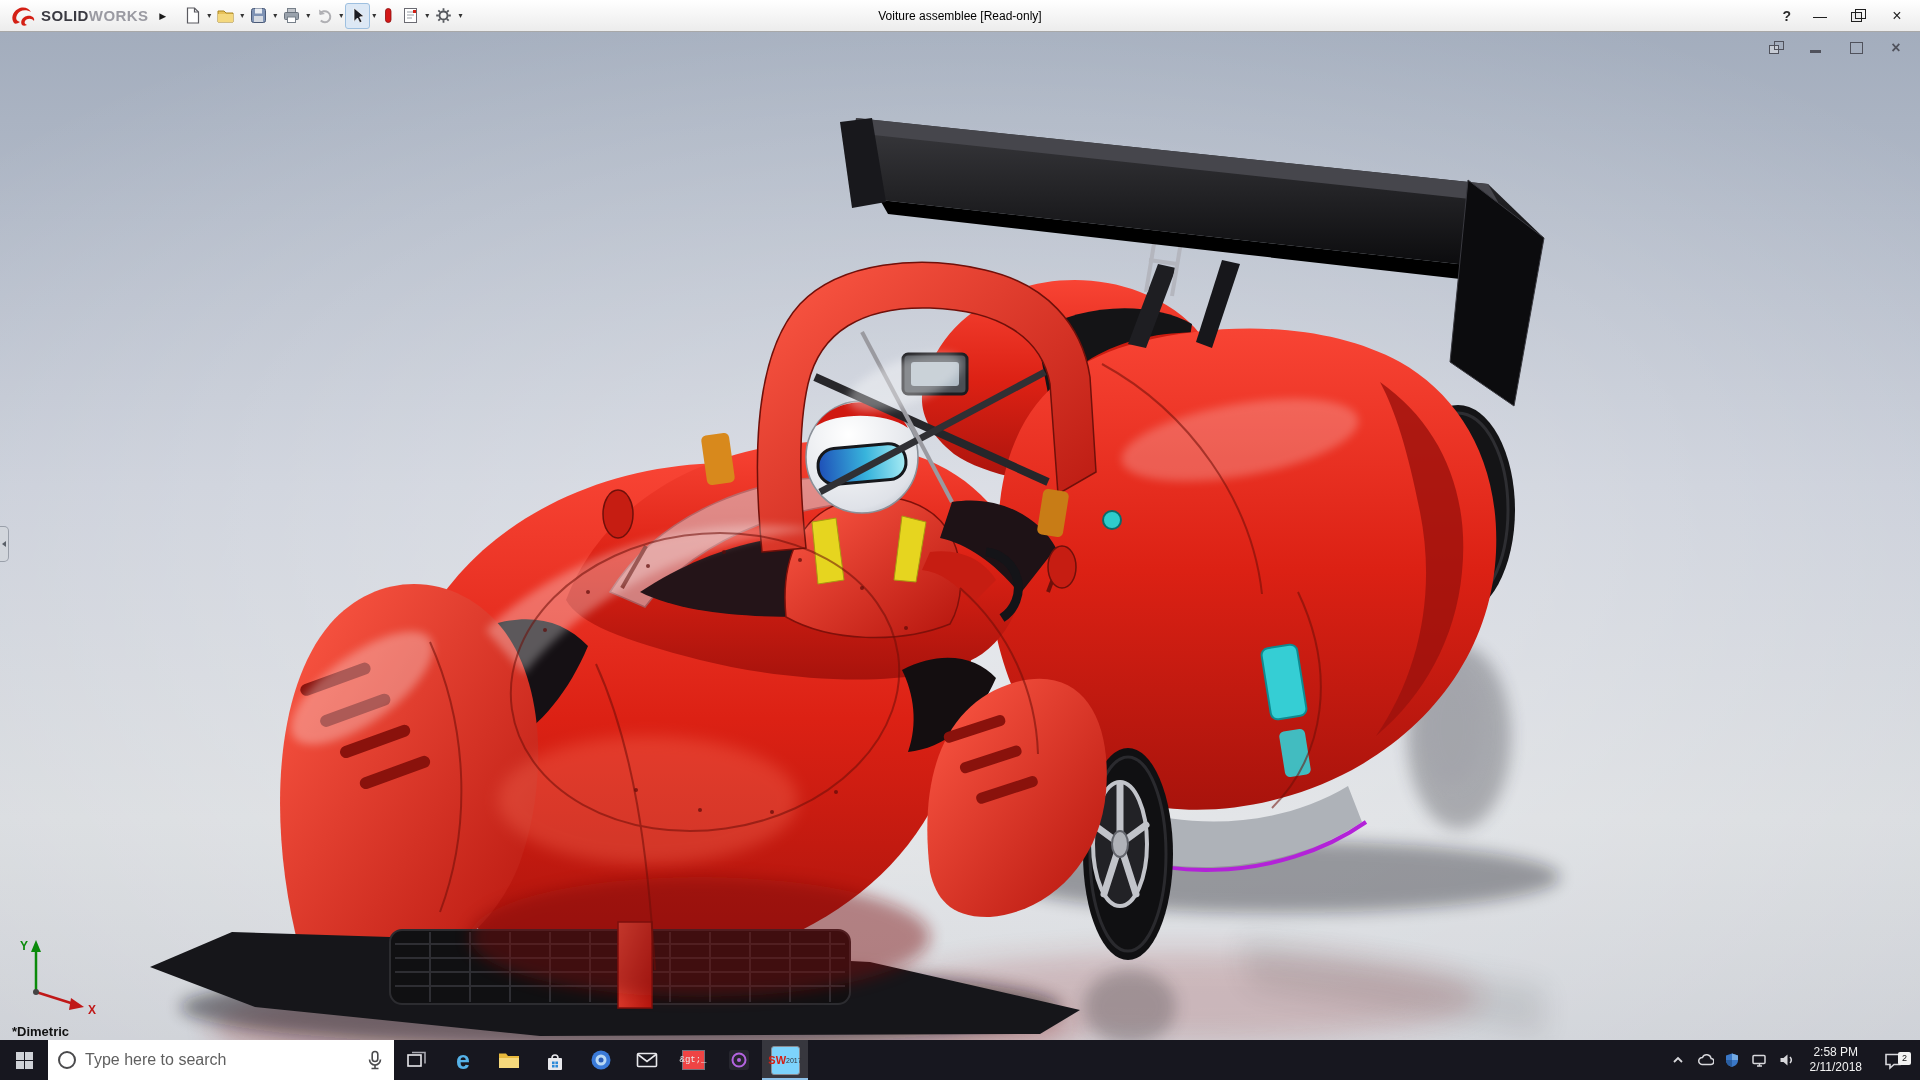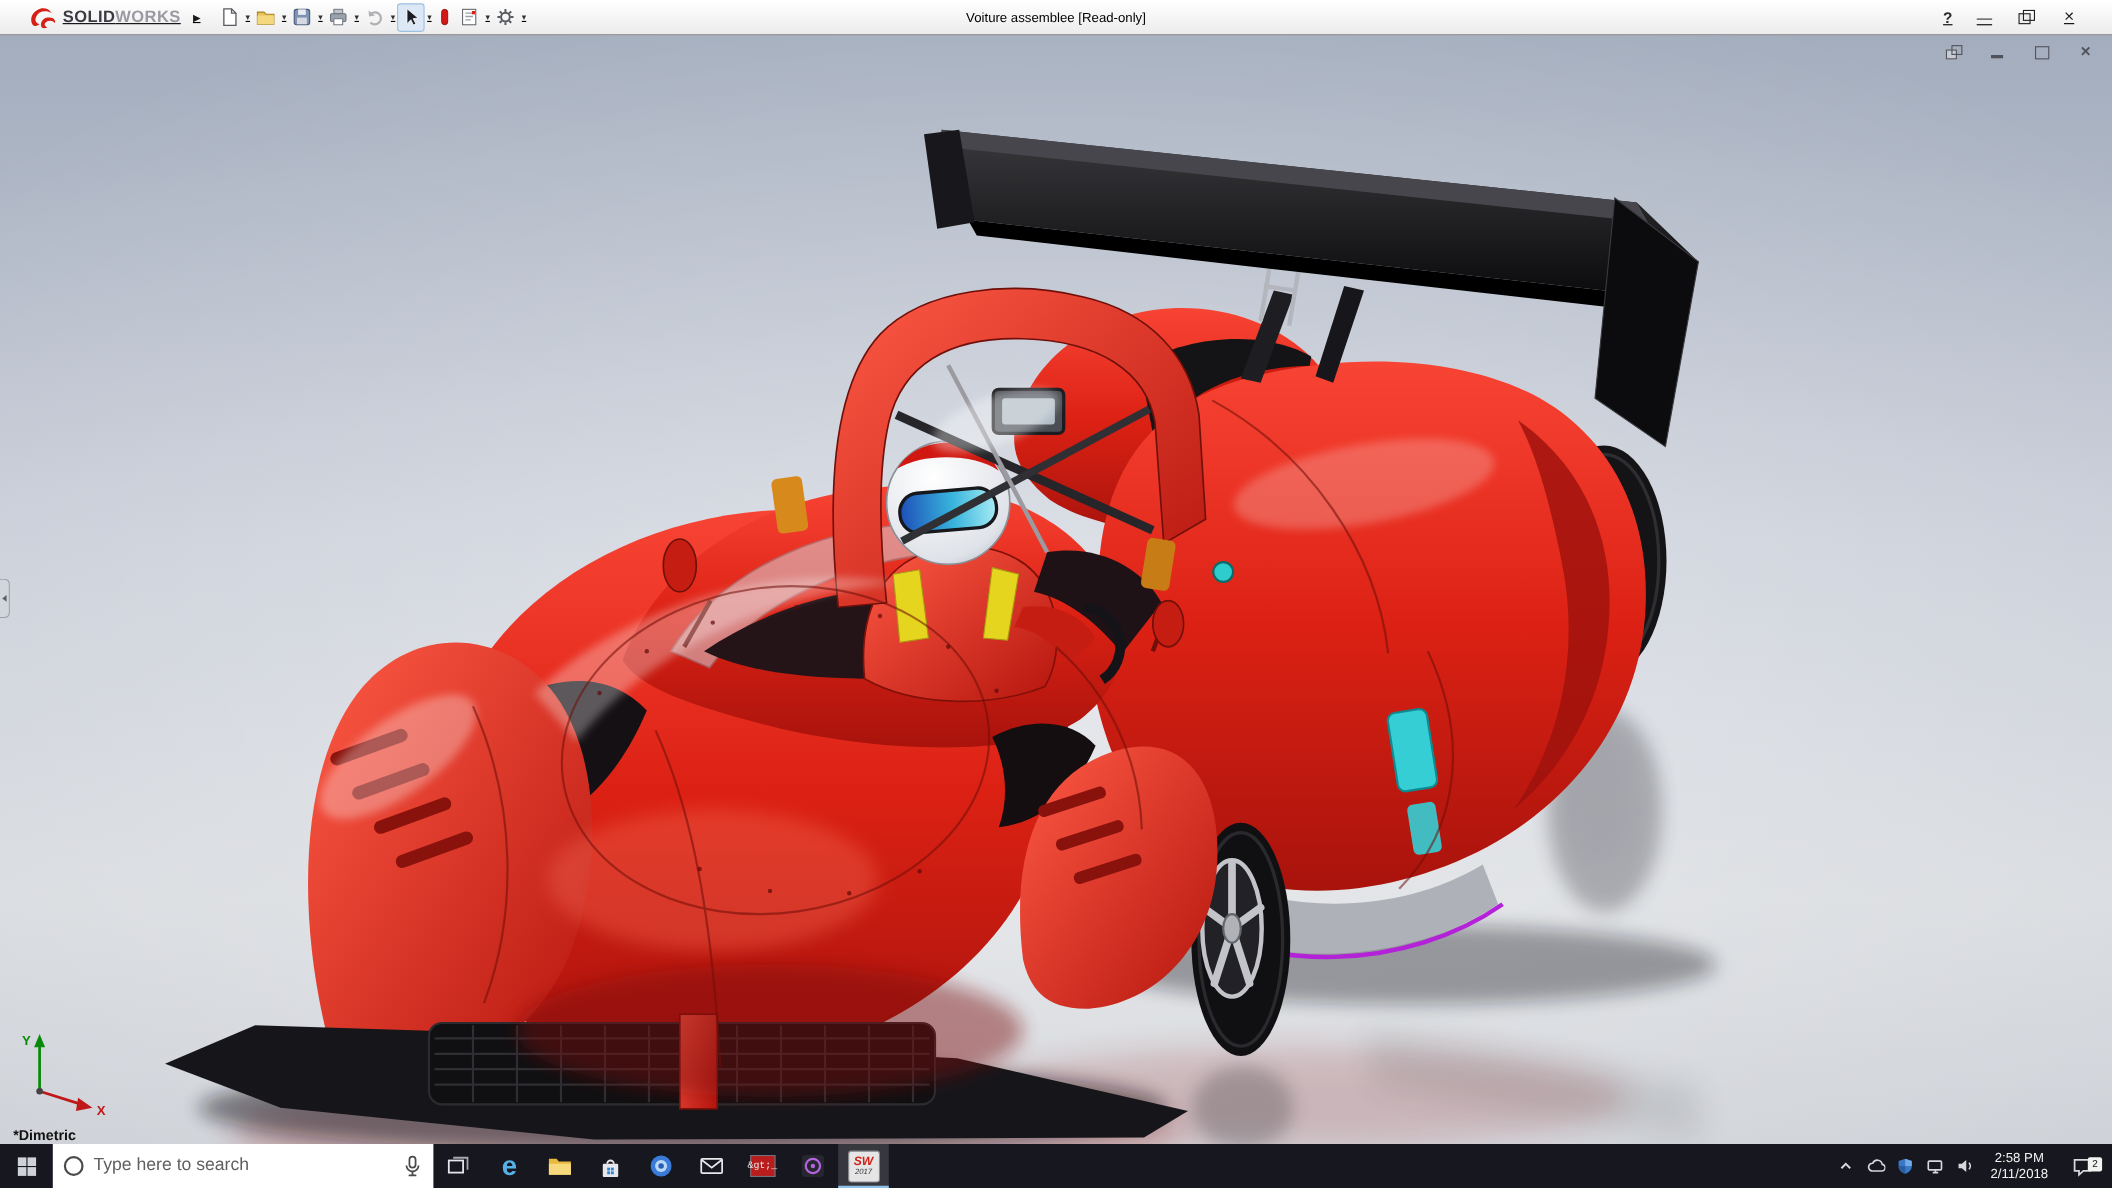--- a/index.html
+++ b/index.html
@@ -2,21 +2,21 @@
 <html><head>
 <meta charset="utf-8">
 <style>
   * { margin:0; padding:0; box-sizing:border-box; }
   html,body { width:1920px; height:1080px; overflow:hidden; }
   body { font-family:"Liberation Sans", sans-serif; background:#000; }
   .screen { position:relative; width:1920px; height:1080px; overflow:hidden; }
 
   
   .titlebar { height:32px; background:linear-gradient(#ffffff,#ececec); border-bottom:1px solid #a8a8a8;
-              display:flex; align-items:center; padding:0 22px; position:relative; z-index:6;text-decoration:underline; }
+              display:flex; align-items:center; padding:0 6px; position:relative; z-index:6; }
   .brand { display:flex; align-items:center; gap:5px; padding-left:4px; }
   .brand-text { font-size:15px; font-weight:bold; letter-spacing:.4px; }
   .brand-solid { color:#3a3a42; }
   .brand-works { color:#9a9aa2; }
   .flyout { font-size:9px; color:#1a1a1a; margin-left:6px; }
   .tb-group { display:flex; align-items:center; margin-left:14px; }
   .tb-btn { height:26px; display:flex; align-items:center; padding:0 2px; border-radius:3px; border:1px solid transparent; }
   .tb-btn.active { background:#dce8f5; border:1px solid #9ec0e0; }
   .dd { font-size:8px; color:#333; padding:0 2px; }
   .window-title { position:absolute; left:50%; top:50%; transform:translate(-50%,-50%); font-size:12px; color:#000; white-space:nowrap; }
@@ -48,24 +48,24 @@
   .taskbar { height:40px; background:#17171f; display:flex; align-items:stretch; position:relative; z-index:6; }
   .start-btn { width:48px; display:flex; align-items:center; justify-content:center; }
   .search { width:346px; background:#ffffff; display:flex; align-items:center; padding:0 10px; gap:9px; }
   .cortana { width:18px; height:18px; border:2px solid #4a4a4c; border-radius:50%; flex:none; }
   .search-text { font-size:16px; color:#5f5f5f; white-space:nowrap; }
   .mic { margin-left:auto; display:flex; }
   .tb-apps { display:flex; }
   .tb-app { width:46px; display:flex; align-items:center; justify-content:center; position:relative; }
   .tb-app.active { background:rgba(255,255,255,.14); box-shadow:inset 0 -2px 0 #8ec1e8; }
   .edge-e { font-size:25px; font-weight:bold; color:#55b2e8; }
-  .term-box { width:23px; height:20px; background:#b91c1c; border:1px solid #71717c; color:#e8e8e8;
+  .term-box { width:23px; height:20px; background:#ef4444; border:1px solid #71717c; color:#e8e8e8;
               font-family:"Liberation Mono", monospace; font-size:9px; display:flex; align-items:center; justify-content:center; }
-  .sw-box { width:29px; height:29px; background:#e5e5e5; border:1px solid #8a8a90; border-radius:3px;
-            display:flex; flex-direction:column; align-items:center; justify-content:center; line-height:1;font-style:italic; }
+  .sw-box { width:29px; height:29px; background:#7dd3fc; border:1px solid #8a8a90; border-radius:3px;
+            display:flex; flex-direction:row; align-items:center; justify-content:center; line-height:1; }
   .sw-top { font-size:11px; font-weight:bold; color:#d42015; }
   .sw-year { font-size:7px; color:#33343a; }
   .tray { margin-left:auto; display:flex; align-items:center; }
   .tray-icon { width:27px; height:40px; display:flex; align-items:center; justify-content:center; }
   .clock { display:flex; flex-direction:column; align-items:center; justify-content:center; padding:0 10px; color:#f2f2f2;
            font-size:12px; line-height:1.25; text-align:center; }
   .action { width:42px; position:relative; display:flex; align-items:center; justify-content:center; }
   .badge { position:absolute; right:3px; bottom:5px; background:#f2f2f2; color:#111; font-size:9px; min-width:13px; height:13px;
            border-radius:2px; display:flex; align-items:center; justify-content:center; padding:0 2px; }
   .show-desktop { width:6px; border-left:1px solid #3c3c46; }

